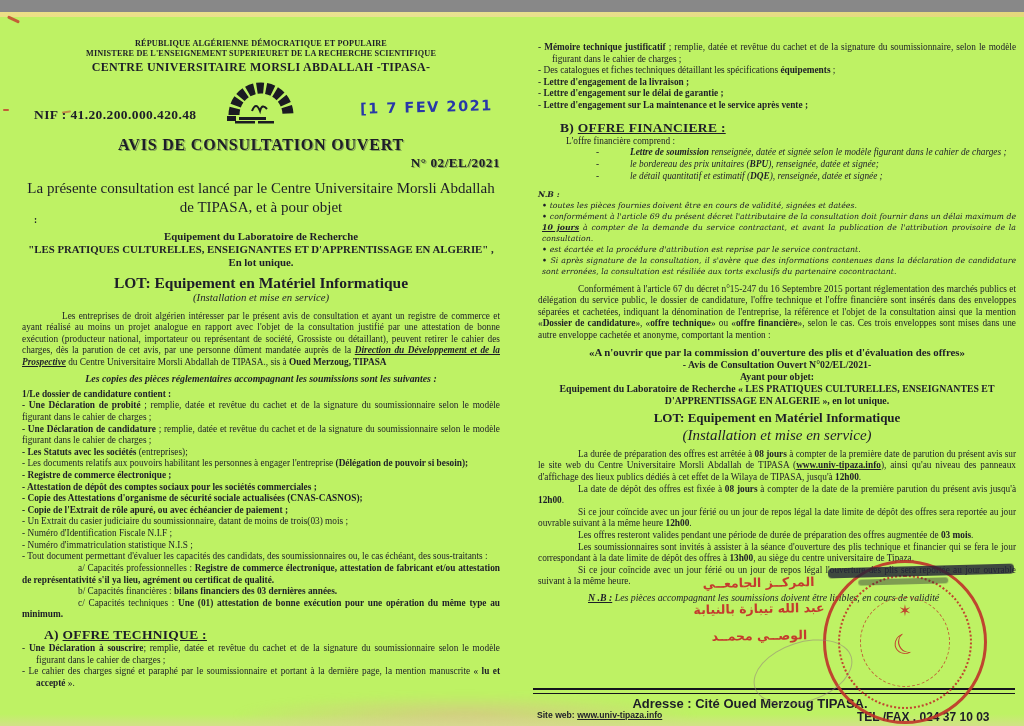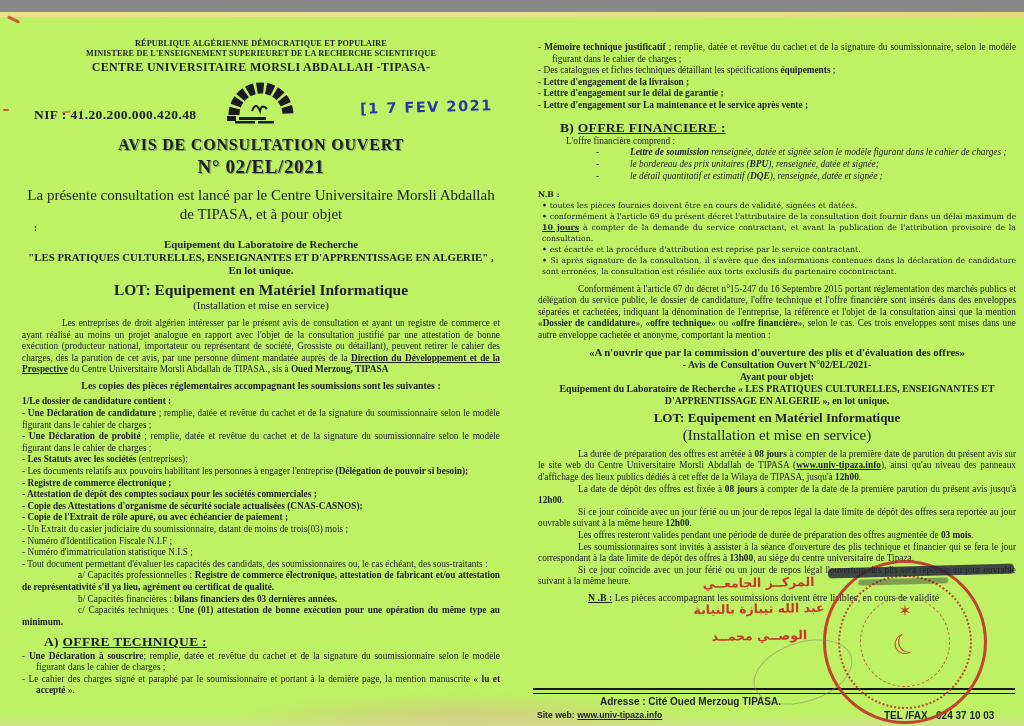--- a/index.html
+++ b/index.html
@@ -16,28 +16,28 @@
   .col-right{position:absolute;left:538px;top:0;width:478px;}
   .hdr{padding-top:27px;text-align:center;}
   .h-l1{font-size:8.2px;font-weight:bold;letter-spacing:.15px;}
   .h-l2{font-size:12px;font-weight:bold;letter-spacing:.3px;}
   .logo-row{text-align:center;margin-top:2px;height:52px;}
   .nif{position:absolute;left:12px;top:95px;font-size:13.5px;font-weight:bold;letter-spacing:.4px;}
   .datestamp{position:absolute;left:338px;top:86px;font-family:"DejaVu Sans",sans-serif;font-weight:bold;
         font-size:14.5px;color:#2838a8;letter-spacing:1.5px;transform:rotate(-1.5deg);white-space:nowrap;}
   .title1{margin-top:6px;text-align:center;font-size:16px;font-weight:bold;letter-spacing:.8px;
         text-shadow:1.3px 1.2px 0 rgba(30,30,55,.38);}
-  .title2{text-align:center;font-size:19px;font-weight:bold;letter-spacing:.6px;
+  .title2{text-align:right;font-size:13px;font-weight:bold;letter-spacing:.6px;
         text-shadow:1.1px 1px 0 rgba(30,30,55,.38);}
   .blocks{margin-top:8px;}
   .col-right .blocks{margin-top:30px;}
 
   .line{margin:0;}
   .b{font-weight:bold;}
-  .i{}
+  .i{font-style:italic;}
   .u{text-decoration:underline;}
   .c{text-align:center;}
   .j{text-align:justify;}
   .gap{display:inline-block;width:34px;}
   .f9{font-size:15px;}
   .f10{font-size:9.8px;}
   .f11{font-size:10.8px;line-height:1.22;}
   .f13{font-size:13px;}
   .f15{font-size:15.5px;line-height:1.15;}
   .mt2{margin-top:2px;}.mt4{margin-top:4px;}.mt6{margin-top:6px;}.mt8{margin-top:8px;}
@@ -66,26 +66,26 @@
         font-size:28px;font-family:"DejaVu Sans",sans-serif;}
   .smudge{position:absolute;left:138px;top:14px;width:186px;height:10px;background:#232338;opacity:.82;
         border-radius:4px;filter:blur(.7px);transform:rotate(-1.5deg);}
   .smudge::after{content:"";position:absolute;left:30px;top:12px;width:90px;height:6px;background:#232338;
         opacity:.5;border-radius:3px;}
   .sig-curve{position:absolute;left:62px;top:90px;width:100px;height:58px;border:1.5px solid #93807d;
         border-radius:50%;opacity:.55;transform:rotate(-18deg);}
 
   .footer-rule{position:absolute;left:533px;top:676px;width:482px;height:3px;
         border-top:2.5px solid #15151c;border-bottom:1px solid #15151c;z-index:2;}
-  .footer-address{position:absolute;left:600px;top:684px;width:300px;text-align:left;
-        font-family:"Liberation Sans",sans-serif;font-size:10px;font-weight:bold;z-index:2;}
+  .footer-address{position:absolute;left:600px;top:684px;width:300px;text-align:center;
+        font-family:"Liberation Sans",sans-serif;font-size:13px;font-weight:bold;z-index:2;}
   .footer-site{position:absolute;left:537px;top:698px;font-family:"Liberation Sans",sans-serif;
         font-size:8.6px;font-weight:bold;z-index:2;}
-  .footer-tel{position:absolute;left:884px;top:698px;font-family:"Liberation Sans",sans-serif;
-        font-size:10px;font-weight:bold;z-index:2;}
+  .footer-tel{position:absolute;left:857px;top:698px;font-family:"Liberation Sans",sans-serif;
+        font-size:12px;font-weight:bold;z-index:2;}
 
   .bottom-wash{position:absolute;left:0;bottom:0;width:100%;height:24px;z-index:1;
         background:linear-gradient(180deg,rgba(244,214,205,0) 0%,rgba(240,200,190,.55) 70%,#eecabe 100%);}
   .wash-blob{position:absolute;left:230px;bottom:2px;width:470px;height:42px;border-radius:50%;
         background:radial-gradient(ellipse at center,rgba(231,170,158,.5),rgba(231,170,158,0) 70%);
         filter:blur(3px);z-index:1;}
 </style>
 </head>
 <body>
 
@@ -118,22 +118,22 @@
     <div class="blocks">
         <div class="line c f9"><span>La présente consultation est lancé par le Centre Universitaire Morsli Abdallah de TIPASA, et à pour objet</span></div>
         <div class="line colon"><span>:</span></div>
         <div class="line c f11 b mt4"><span class="b">Equipement du Laboratoire de Recherche</span></div>
         <div class="line c f11"><span class="b">"LES PRATIQUES CULTURELLES, ENSEIGNANTES ET D'APPRENTISSAGE EN ALGERIE" , En lot unique.</span></div>
         <div class="line c f15 mt4"><span class="b">LOT: Equipement en Matériel Informatique</span></div>
         <div class="line c f11"><span class="i">(Installation et mise en service)</span></div>
         <div class="line j ind mt6"><span>Les entreprises de droit algérien intéresser par le présent avis de consultation et ayant un registre de commerce et ayant réalisé au moins un projet analogue en rapport avec l'objet de la consultation justifié par une attestation de bonne exécution (producteur national, importateur ou représentant de société, Grossiste ou détaillant), peuvent retirer le cahier des charges, dès la parution de cet avis, par une personne dûment mandatée auprès de la </span><span class="b i u">Direction  du Développement et de la Prospective</span><span> du Centre Universitaire Morsli Abdallah de TIPASA., sis à </span><span class="b">Oued Merzoug, TIPASA</span></div>
         <div class="line c f10 mt4"><span class="b i">Les copies des pièces réglementaires accompagnant les soumissions sont les suivantes :</span></div>
         <div class="line mt4"><span class="b">1/Le dossier de candidature contient :</span></div>
+        <div class="line j"><span class="b">- Une Déclaration de probité</span><span> ; remplie, datée et revêtue du cachet et de la signature du soumissionnaire selon le modèle figurant dans le cahier de charges ;</span></div>
         <div class="line j"><span class="b">- Une Déclaration de candidature</span><span> ; remplie, datée et revêtue du cachet et de la signature du soumissionnaire selon le modèle figurant dans le cahier de charges ;</span></div>
-        <div class="line j"><span class="b">- Une Déclaration de probité</span><span> ; remplie, datée et revêtue du cachet et de la signature du soumissionnaire selon le modèle figurant dans le cahier de charges ;</span></div>
         <div class="line"><span class="b">- Les Statuts avec les sociétés</span><span> (entreprises);</span></div>
         <div class="line j"><span>- Les documents relatifs aux pouvoirs habilitant les personnes à engager l'entreprise </span><span class="b">(Délégation de pouvoir si besoin);</span></div>
         <div class="line"><span class="b">- Registre de commerce électronique ;</span></div>
         <div class="line"><span class="b">- Attestation de dépôt des comptes sociaux pour les sociétés commerciales ;</span></div>
         <div class="line"><span class="b">- Copie des Attestations d'organisme de sécurité sociale actualisées (CNAS-CASNOS);</span></div>
         <div class="line"><span class="b">- Copie de l'Extrait de rôle apuré, ou avec échéancier de paiement ;</span></div>
         <div class="line"><span>- Un Extrait du casier judiciaire du soumissionnaire, datant de moins de trois(03) mois ;</span></div>
         <div class="line"><span>- Numéro d'Identification Fiscale N.I.F ;</span></div>
         <div class="line"><span>- Numéro d'immatriculation statistique N.I.S ;</span></div>
         <div class="line j"><span>- Tout document permettant d'évaluer les capacités des candidats, des soumissionnaires ou, le cas échéant, des sous-traitants :</span></div>

